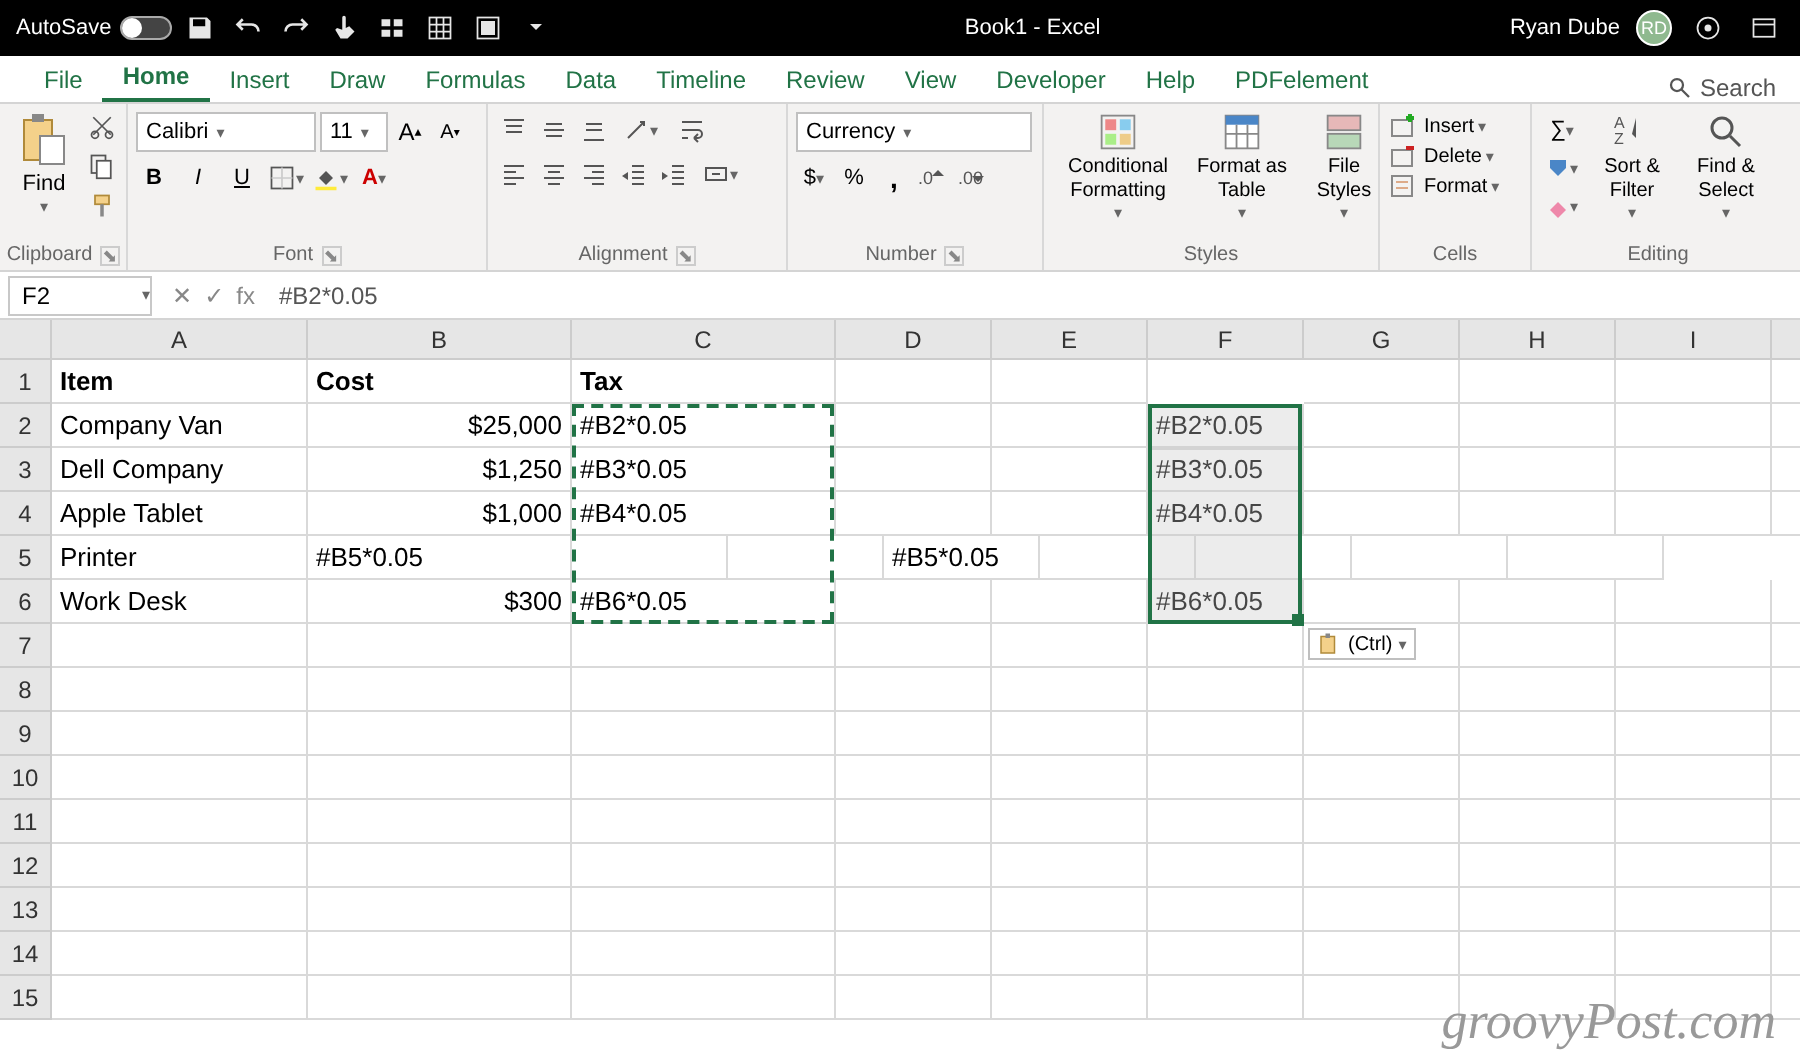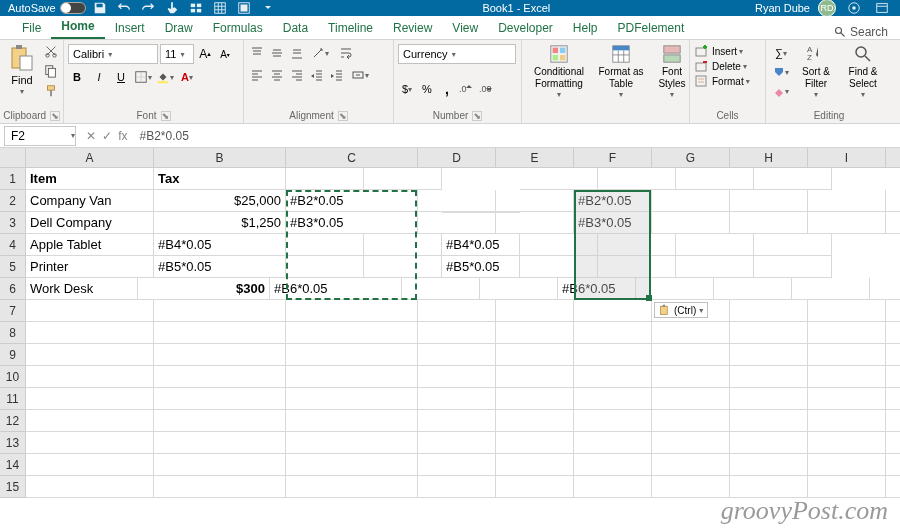--- a/index.html
+++ b/index.html
@@ -1,19 +1,19 @@
 <!DOCTYPE html>
 <html><head>
 <meta charset="utf-8">
 <style>
   * { box-sizing: border-box; margin: 0; padding: 0; font-family: 'Segoe UI', sans-serif; }
   body { width: 900px; height: 532px; overflow: hidden; background: #fff; position: relative; }
 
   
-  .titlebar { background: #0369a1; height: 16px; display: flex; align-items: center; color: #fff; font-size: 11px; }
+  .titlebar { background: #000000; height: 28px; display: flex; align-items: center; color: #fff; font-size: 11px; }
   .titlebar .left { display: flex; align-items: center; gap: 4px; padding-left: 8px; }
   .titlebar .autosave { display:flex; align-items:center; gap:4px; }
   .toggle { width: 26px; height: 12px; border:1px solid #aaa; background:#444; border-radius:7px; position:relative; }
   .toggle::after { content:''; width:10px; height:10px; background:#fff; border-radius:50%; position:absolute; left:0; top:0; }
   .qat-icon { width:20px; height:20px; display:flex; align-items:center; justify-content:center; opacity:0.9; cursor:pointer; }
   .titlebar .center { flex:1; text-align:center; }
   .titlebar .right { display:flex; align-items:center; gap:8px; padding-right:8px; }
   .avatar { width:18px; height:18px; border-radius:50%; background:#8fb98f; display:flex; align-items:center; justify-content:center; font-size:9px; border:1px solid #fff; }
 
   
@@ -319,21 +319,21 @@
           </span>
       </div>
     </div>
     <div class="group-label">
         <span>Alignment</span>
         <span class="dlaunch">⬊</span>
       </div>
   </div>
 
   <div class="group" style="width:128px">
-    <div class="group-body col" style="gap:16px;padding-top:2px">
+    <div class="group-body col" style="gap:4px;padding-top:2px">
       <div class="combo" style="width:118px">
           <span>Currency</span>
           <span class="dd">▾</span>
         </div>
       <div class="row">
         <span class="sbtn">$<span class="dd">▾</span></span>
         <span class="sbtn">%</span>
         <span class="sbtn" style="font-weight:bold;font-size:14px">,</span>
         <span class="sbtn">
             <svg width="16" height="12">
@@ -381,24 +381,27 @@
           <span style="font-size:10px;width:46px">Format as Table</span>
           <span class="dd">▾</span>
         </div>
       <div class="vbtn">
           <span class="ic">
             <svg width="22" height="22" viewBox="0 0 22 22">
               <rect x="2" y="2" width="18" height="8" fill="#e6b8b8" stroke="#888"></rect>
               <rect x="2" y="12" width="18" height="8" fill="#b8d8b8" stroke="#888"></rect>
             </svg>
           </span>
-          <span style="font-size:10px;width:36px">Font Styles</span>
-          <span class="dd">▾</span>
-        </div>
-    </div>
+          <span style="font-size:10px;width:36px">File Styles</span>
+          <span class="dd">▾</span>
+        </div>
+    </div>
+    <div class="group-label">
+        <span>Styles</span>
+      </div>
   </div>
 
   <div class="group" style="width:76px">
     <div class="group-body col" style="padding-top:2px;gap:1px">
       <div class="row" style="cursor:pointer">
           <svg width="14" height="14">
             <rect x="2" y="4" width="10" height="8" fill="none" stroke="#888"></rect>
             <path stroke="#2a2" stroke-width="2" d="M11 1v4M9 3h4"></path>
           </svg>
           <span style="font-size:10px;margin-left:2px">Insert</span>
@@ -511,20 +514,21 @@
       <div class="rowhead">10</div>
       <div class="rowhead">11</div>
       <div class="rowhead">12</div>
       <div class="rowhead">13</div>
       <div class="rowhead">14</div>
       <div class="rowhead">15</div>
     </div>
   <div class="cells" id="cells">
       <div class="cellrow">
         <div class="cell bold" style="width: 128px;">Item</div>
+        <div class="cell bold" style="width: 132px;">Cost</div>
         <div class="cell bold" style="width: 132px;">Tax</div>
         <div class="cell" style="width: 78px;"></div>
         <div class="cell" style="width: 78px;"></div>
         <div class="cell bold" style="width: 78px; margin-top: 44px;">Taxes</div>
         <div class="cell" style="width: 78px;"></div>
         <div class="cell" style="width: 78px;"></div>
         <div class="cell" style="width: 78px;"></div>
         <div class="cell" style="width: 78px;"></div>
       </div>
       <div class="cellrow">
@@ -546,20 +550,21 @@
         <div class="cell" style="width: 78px;"></div>
         <div class="cell" style="width: 78px;"></div>
         <div class="cell" style="width: 78px;">#B3*0.05</div>
         <div class="cell" style="width: 78px;"></div>
         <div class="cell" style="width: 78px;"></div>
         <div class="cell" style="width: 78px;"></div>
         <div class="cell" style="width: 78px;"></div>
       </div>
       <div class="cellrow">
         <div class="cell" style="width: 128px;">Apple Tablet</div>
+        <div class="cell right-al" style="width: 132px;">$1,000</div>
         <div class="cell" style="width: 132px;">#B4*0.05</div>
         <div class="cell" style="width: 78px;"></div>
         <div class="cell" style="width: 78px;"></div>
         <div class="cell" style="width: 78px;">#B4*0.05</div>
         <div class="cell" style="width: 78px;"></div>
         <div class="cell" style="width: 78px;"></div>
         <div class="cell" style="width: 78px;"></div>
         <div class="cell" style="width: 78px;"></div>
       </div>
       <div class="cellrow">
@@ -567,22 +572,22 @@
         <div class="cell" style="width: 132px;">#B5*0.05</div>
         <div class="cell" style="width: 78px;"></div>
         <div class="cell" style="width: 78px;"></div>
         <div class="cell" style="width: 78px;">#B5*0.05</div>
         <div class="cell" style="width: 78px;"></div>
         <div class="cell" style="width: 78px;"></div>
         <div class="cell" style="width: 78px;"></div>
         <div class="cell" style="width: 78px;"></div>
       </div>
       <div class="cellrow">
-        <div class="cell" style="width: 112px;">Work Desk</div>
-        <div class="cell right-al" style="width: 132px; font-weight: bold;">$300</div>
+        <div class="cell" style="width: 128px;">Work Desk</div>
+        <div class="cell right-al" style="width: 132px;">$300</div>
         <div class="cell" style="width: 132px;">#B6*0.05</div>
         <div class="cell" style="width: 78px;"></div>
         <div class="cell" style="width: 78px;"></div>
         <div class="cell" style="width: 78px;">#B6*0.05</div>
         <div class="cell" style="width: 78px;"></div>
         <div class="cell" style="width: 78px;"></div>
         <div class="cell" style="width: 78px;"></div>
         <div class="cell" style="width: 78px;"></div>
       </div>
       <div class="cellrow">

